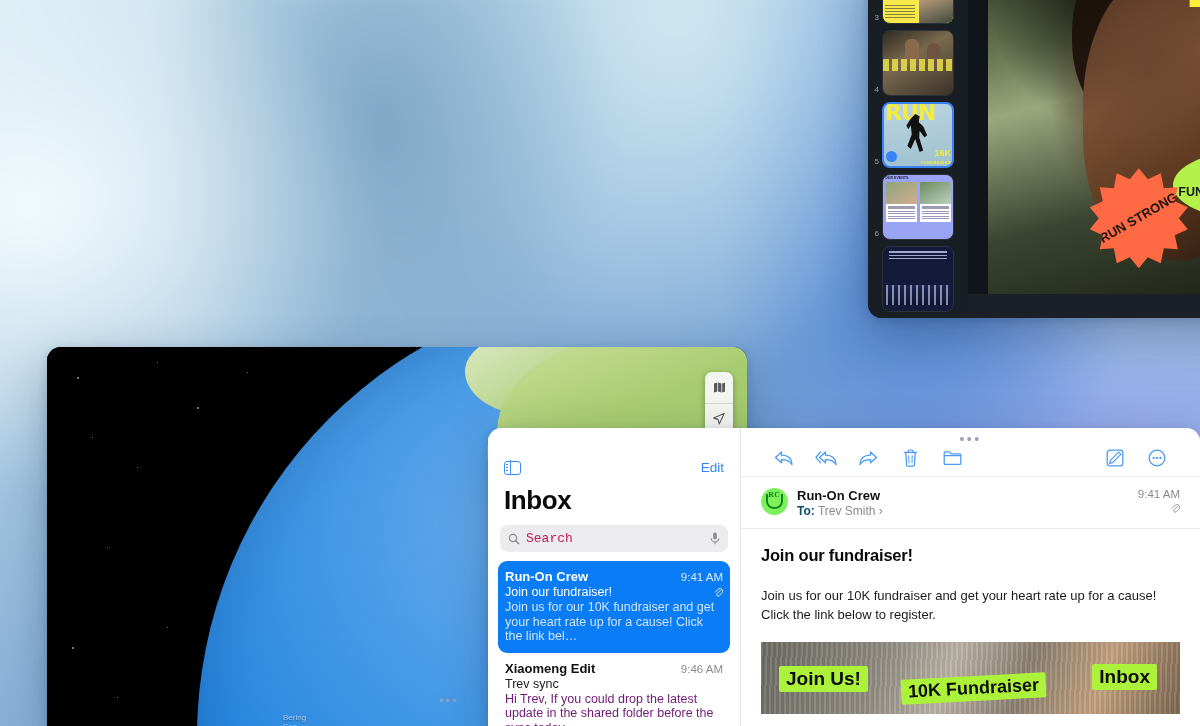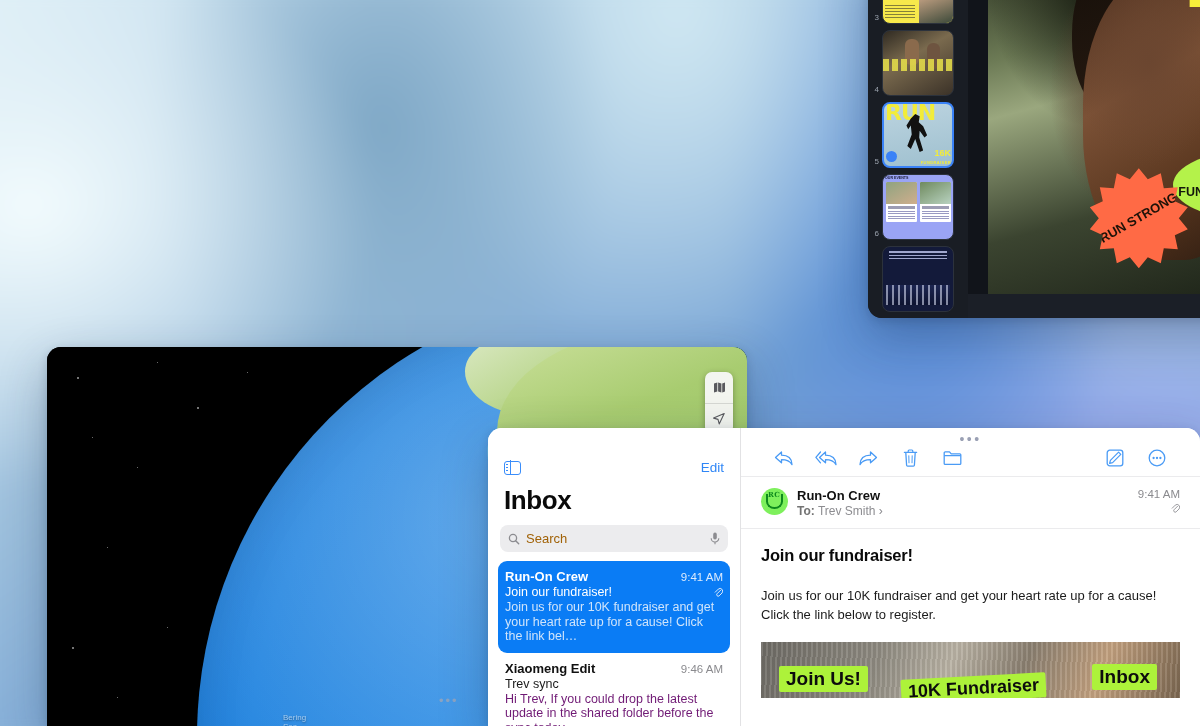--- a/index.html
+++ b/index.html
@@ -157,21 +157,21 @@
   #sidebar-toggle { width:17px; height:14px; border:1.6px solid #3a8dfa; border-radius:3px; position:relative; }
   #sidebar-toggle::before { content:""; position:absolute; left:4.6px; top:-1.6px; bottom:-1.6px;
      width:1.6px; background:#3a8dfa; }
   #sidebar-toggle::after { content:""; position:absolute; left:1px; top:2px; width:2px; height:1px;
      background:#3a8dfa; box-shadow:0 3px 0 #3a8dfa, 0 6px 0 #3a8dfa; }
   #edit-button { color:#2f86f6; font-size:13.5px; }
   #inbox-title { font-size:26px; font-weight:bold; color:#0a0a0a; padding:10px 16px 9px 16px;
      letter-spacing:-.4px; }
   #search-wrap { margin:0 12px; height:27px; background:#ececee; border-radius:8px;
      display:flex; align-items:center; padding:0 8px; gap:6px; }
-  #search-text { color:#a16207; font-size:13px; flex:1; }
+  #search-text { color:#be185d; font-size:13px; flex:1;font-family:Liberation Mono, monospace; }
   .mail-row { margin:0 10px; padding:8px 7px 9px 7px; position:relative; }
   .mail-row.selected { background:#0a7cf5; border-radius:9px; margin-top:9px; }
   .mail-row .r1 { display:flex; justify-content:space-between; align-items:baseline; }
   .mail-row .sender { font-size:13px; font-weight:bold; color:#111; }
   .mail-row .time { font-size:11.5px; color:#8a8a8e; }
   .mail-row .subject { font-size:12.5px; color:#1a1a1a; margin-top:1px; display:flex;
      justify-content:space-between; align-items:center; }
   .mail-row .preview { font-size:12.5px; color:#701a75; line-height:14.5px; margin-top:1px; }
   .mail-row.selected .sender, .mail-row.selected .subject { color:#fff; }
   .mail-row.selected .time { color:#dcebfd; }
@@ -188,28 +188,28 @@
   #msg-header { display:flex; align-items:flex-start; padding:11px 20px 10px 20px; gap:9px;
      border-bottom:1px solid #ebebed; }
   #avatar { width:27px; height:27px; border-radius:50%; background:#7ef05c; position:relative; flex:0 0 27px; }
   #avatar .smile { position:absolute; left:5px; top:6px; width:17px; height:15px;
      border:2px solid #0e8a1e; border-top:none; border-radius:0 0 50% 50%; }
   #avatar .init { position:absolute; left:7px; top:2px; font-size:7px; font-weight:bold; color:#0e8a1e;
      letter-spacing:.5px; font-family:"DejaVu Serif", serif; }
   #msg-hdr-text { flex:1; }
   #msg-sender { font-size:13px; font-weight:bold; color:#111; }
   #msg-to { font-size:12px; color:#8c8c90; margin-top:1px; }
-  #msg-to b { color:#737373; font-weight:bold; }
+  #msg-to b { color:#0c4a6e; font-weight:bold; }
   #msg-hdr-right { text-align:right; }
   #msg-time { font-size:11.5px; color:#8a8a8e; }
   #msg-clip { color:#9a9a9e; font-size:11px; margin-top:3px; }
   #msg-body { padding:17px 20px 0 20px; }
   #msg-subject { font-size:16.5px; font-weight:bold; color:#0a0a0a; letter-spacing:-.2px; }
   #msg-text { font-size:13px; color:#1b1b1b; line-height:19px; margin-top:21px; }
-  #msg-banner { margin-top:18px; height:56px; position:relative; overflow:hidden;
+  #msg-banner { margin-top:18px; height:72px; position:relative; overflow:hidden;
      background:linear-gradient(110deg,#6d6a64 0%,#8e8a80 28%,#b9b2a4 45%,#8a7f70 62%,#c2a07e 80%,#7a6650 100%);text-align:right; }
   #msg-banner::after { content:""; position:absolute; inset:0;
      background:repeating-linear-gradient(92deg, rgba(255,255,255,.10) 0 2px, rgba(0,0,0,.05) 2px 5px); }
   .btag { position:absolute; background:#adf23a; color:#0d0d0d; font-weight:bold;
      padding:2px 7px; border-radius:2px; z-index:2; }
   #btag1 { left:18px; top:24px; font-size:19px; }
   #btag2 { left:140px; top:34px; font-size:18px; transform:rotate(-3deg); }
   #btag3 { right:23px; top:22px; font-size:19px; }
 </style>
 </head>

